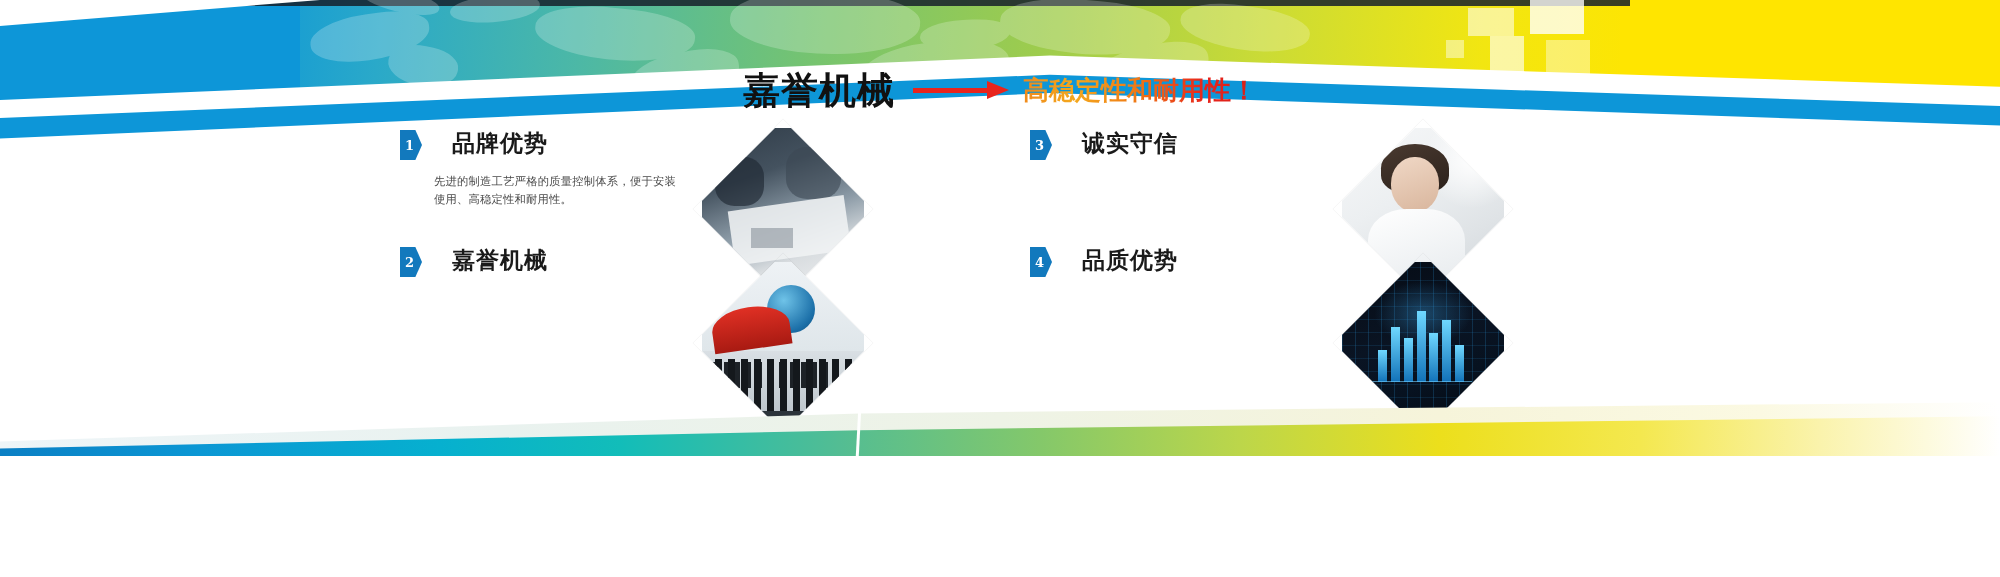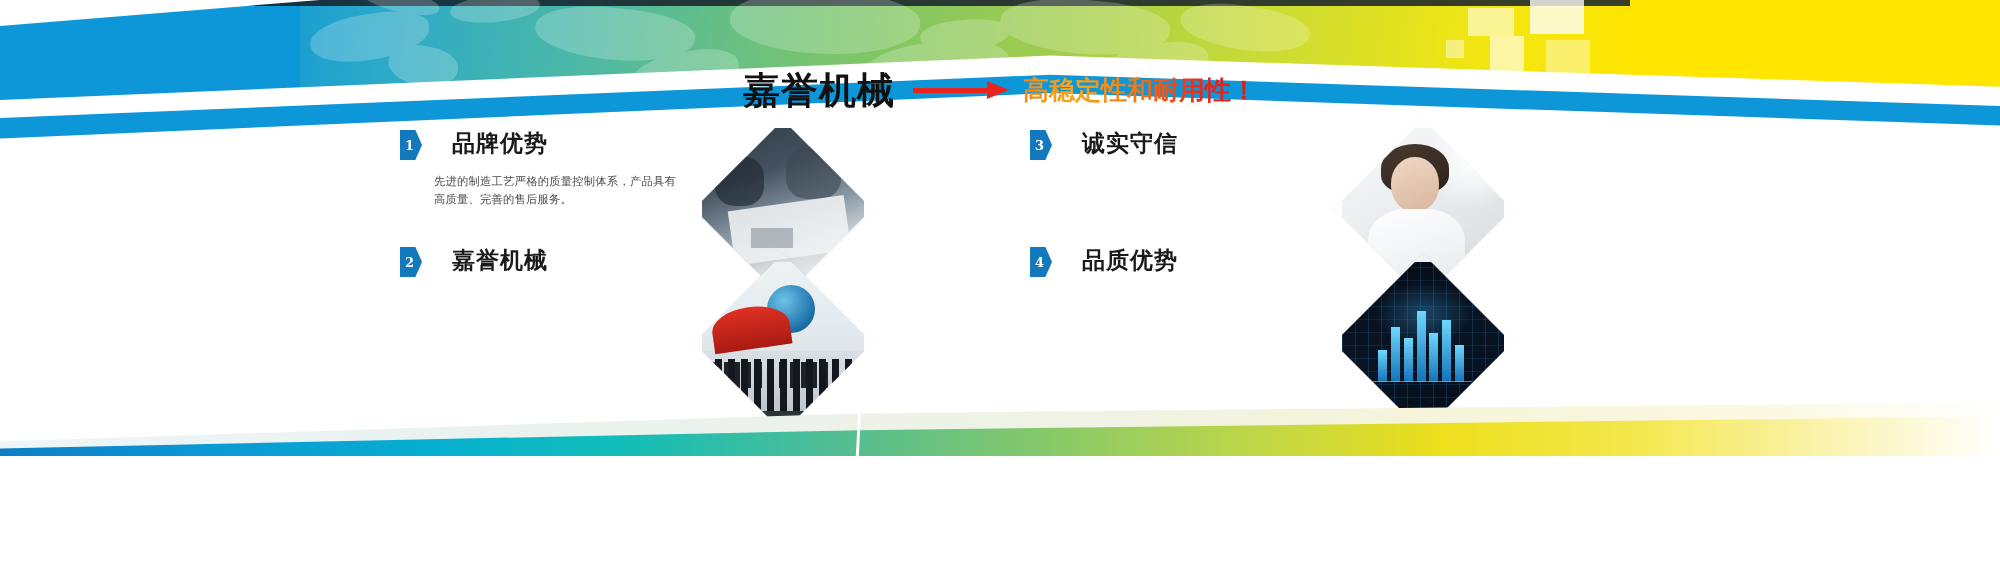--- a/index.html
+++ b/index.html
@@ -282,21 +282,21 @@
 
   <div class="features">
 
     <div class="col col-left">
 
       <div class="feat">
         <div class="feat-head">
           <div class="badge">1</div>
           <div class="feat-title">品牌优势</div>
         </div>
-        <div class="feat-body">先进的制造工艺严格的质量控制体系，产品具有高质量、完善的售后服务。</div>
+        <div class="feat-body">先进的制造工艺严格的质量控制体系，便于安装使用、高稳定性和耐用性。</div>
       </div>
 
       <div class="feat row2">
         <div class="feat-head">
           <div class="badge">2</div>
           <div class="feat-title">嘉誉机械</div>
         </div>
       </div>
 
     </div>

